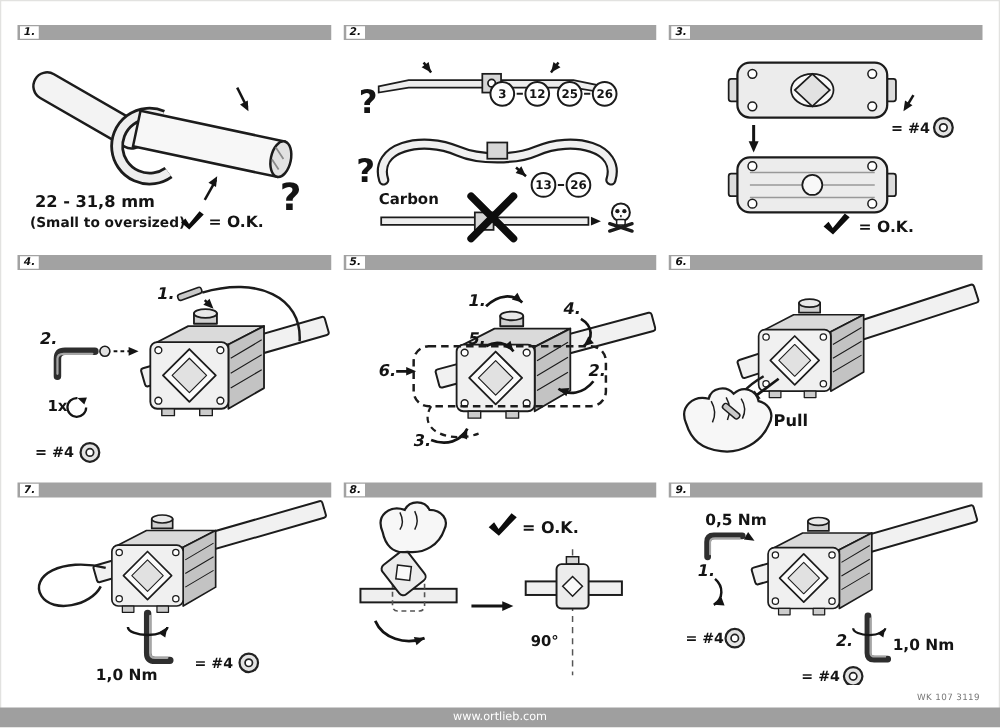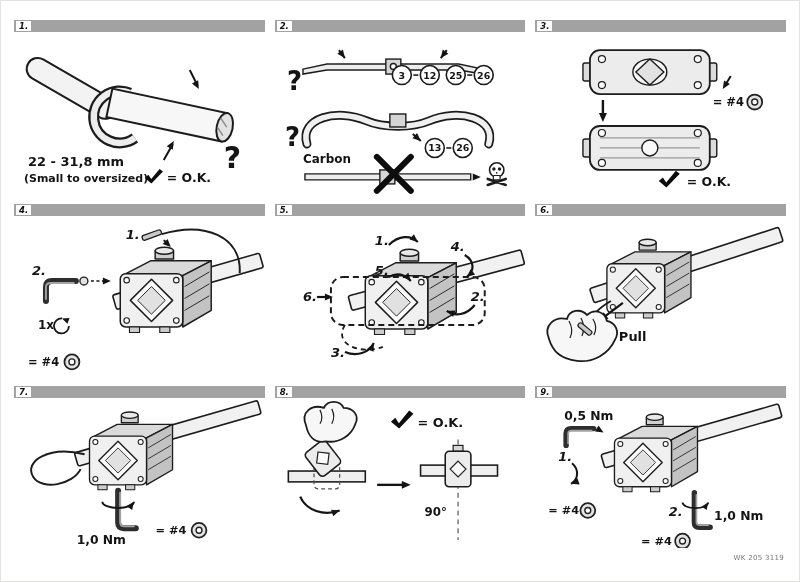--- a/index.html
+++ b/index.html
@@ -480,14 +480,17 @@
           <text class="lbl it" font-size="13" x="134" y="118">2.</text>
           <text class="lbl" font-size="12.5" x="180" y="122">1,0 Nm</text>
           <text class="lbl" font-size="11.5" x="106" y="147">= #4</text>
           <use href="#washer" transform="translate(148,143)"></use>
         </svg>
       </div>
     </section>
 
   </div>
 
-  <div class="part-code">WK 205 3119</div>
+  <div class="part-code">WK 107 3119</div>
+  <footer class="footer-bar">
+    <span>www.ortlieb.com</span>
+  </footer>
 </div>
 
 </body></html>

